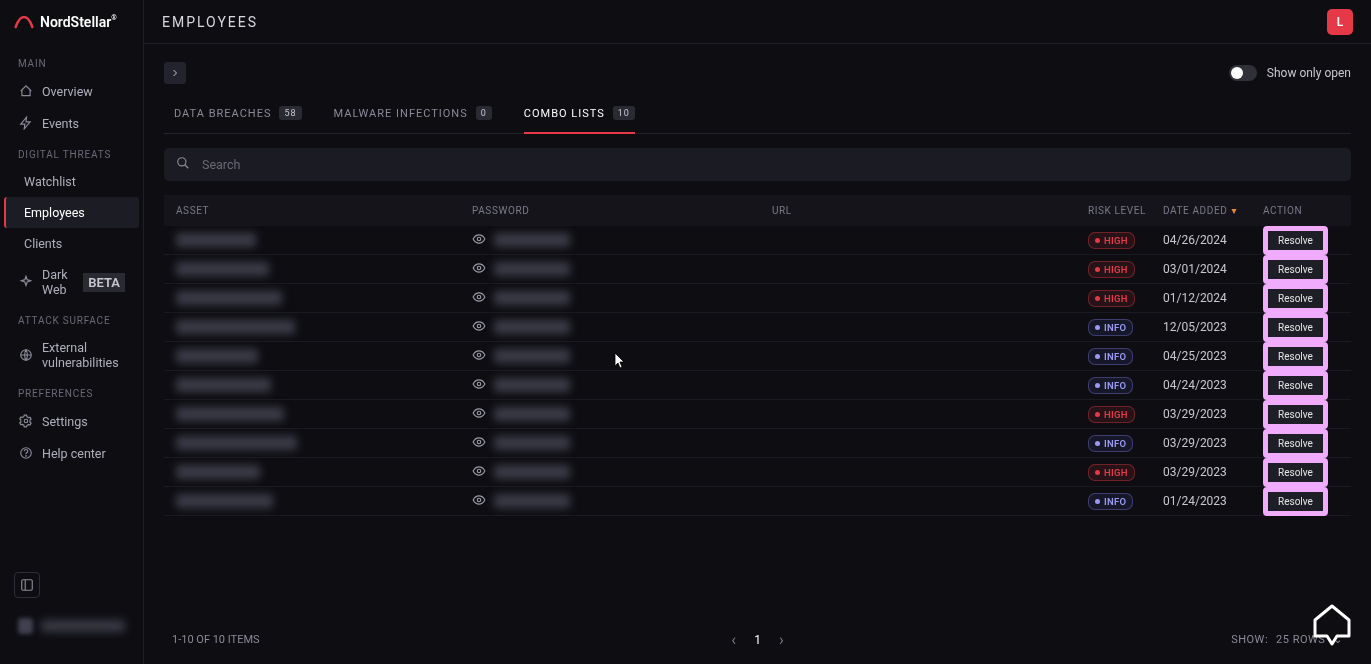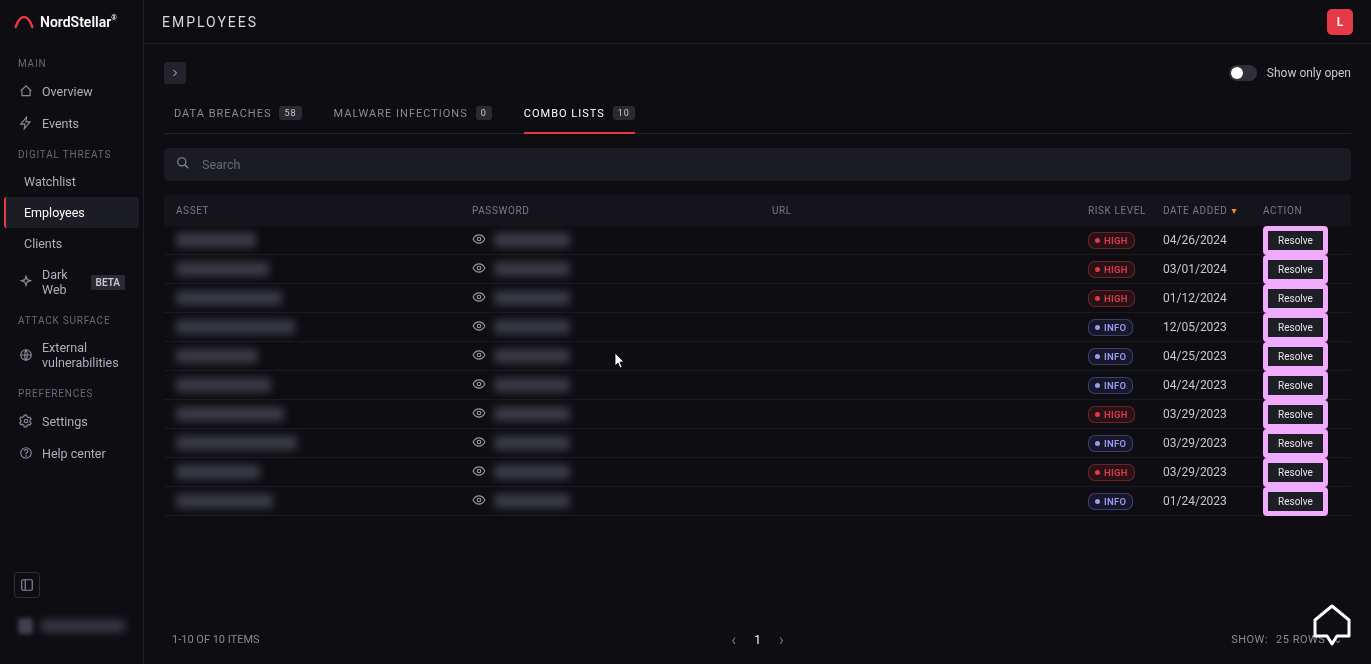--- a/index.html
+++ b/index.html
@@ -81,21 +81,21 @@
   width: 16px;
   height: 16px;
   flex-shrink: 0;
   display: flex;
   align-items: center;
   justify-content: center;
 }
 .nav-badge {
   background: #2a2a33;
   color: #c8c8d0;
-  font-size: 10px;
+  font-size: 13px;
   font-weight: 600;
   padding: 2px 5px;
   border-radius: 0;
   margin-left: auto;
 }
 .chevron-icon {
   margin-left: auto;
 }
 .sidebar-footer {
   margin-top: auto;

